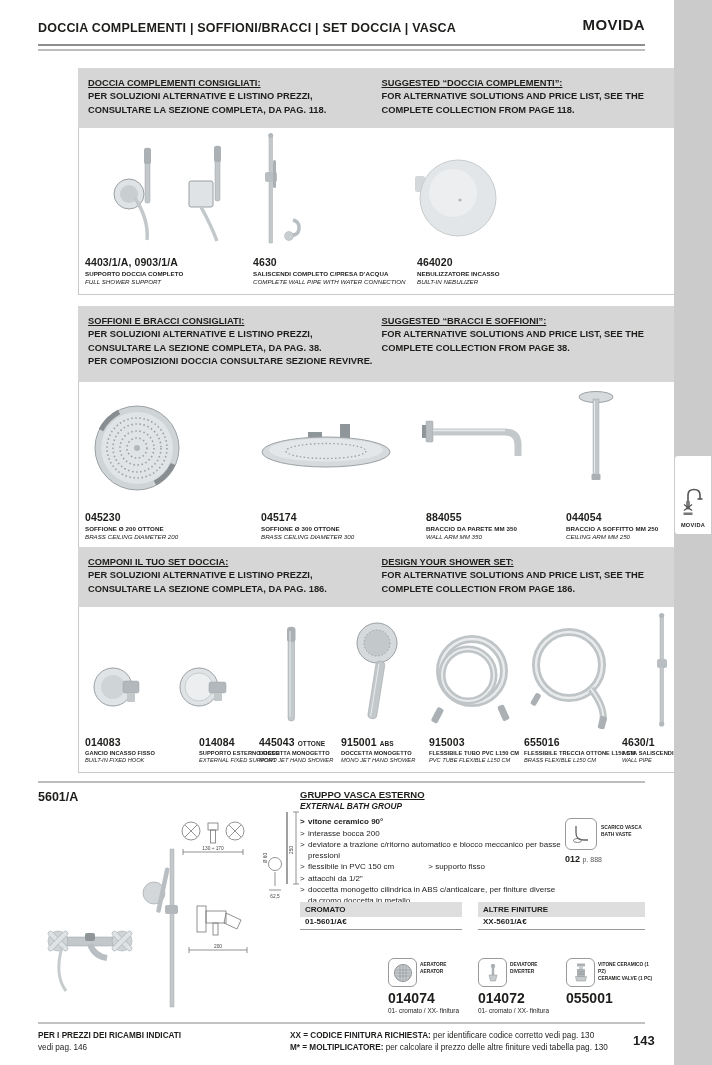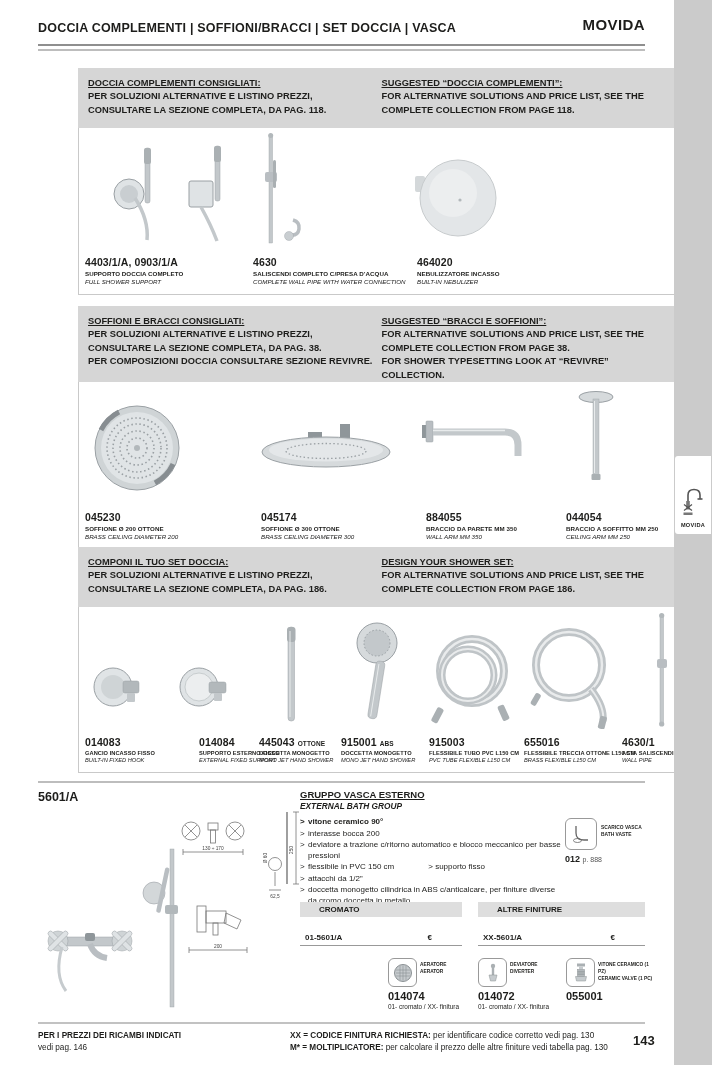--- a/index.html
+++ b/index.html
@@ -40,27 +40,27 @@
   .feat::before{content:">";position:absolute;left:0;top:0;}
   .feat.b{font-weight:bold;}
   .feat .f2{margin-left:34px;}
   .feat .f2::before{content:">\00a0 ";}
   .waste{position:absolute;left:565px;top:818px;display:flex;gap:4px;}
   .waste-ic{width:30px;height:30px;border:1px solid #999;border-radius:6px;display:flex;align-items:center;justify-content:center;background:#fff;}
   .waste-lbl{font-size:4.9px;font-weight:bold;line-height:1.5;padding-top:6px;}
   .waste-code{position:absolute;left:565px;top:854px;font-size:9px;font-weight:bold;}
   .waste-code .pg{font-size:7px;font-weight:normal;color:#555;}
   .ptable{position:absolute;top:902px;}
-  .phead{background:#dedede;font-size:8px;font-weight:bold;padding:3px 19px;}
-  .prow{display:flex;justify-content:space-between;font-size:8px;font-weight:bold;padding:16px 30px 3px 5px;border-bottom:1px solid #999;}
+  .phead{background:#dedede;font-size:8px;font-weight:bold;padding:3px 5px;}
+  .prow{display:flex;font-size:8px;font-weight:bold;padding:0 30px 3px 5px;border-bottom:1px solid #999;}
   .spare{position:absolute;top:958px;width:88px;}
   .spare-top{display:flex;gap:3px;}
   .spare-ic{width:27px;height:27px;border:1px solid #999;border-radius:6px;display:flex;align-items:center;justify-content:center;background:#fff;flex:0 0 auto;}
   .spare-lbl{font-size:4.8px;font-weight:bold;line-height:1.45;padding-top:4px;}
-  .spare-code{font-size:11px;font-weight:bold;margin-top:3px;}
+  .spare-code{font-size:14px;font-weight:bold;margin-top:3px;}
   .spare-fin{font-size:6.4px;margin-top:1px;}
   
   .f-rule{position:absolute;left:38px;top:1022px;width:607px;height:2px;background:#c2c2c2;}
   .f-left{position:absolute;left:38px;top:1030px;font-size:8.2px;line-height:1.45;}
   .f-left .l1{font-weight:bold;}
   .f-notes{position:absolute;left:290px;top:1030px;font-size:8.2px;line-height:1.45;}
   .f-notes b{font-weight:bold;}
   .f-page{position:absolute;left:633px;top:1033px;font-size:13px;font-weight:bold;}
   svg{display:block;}
 </style>
@@ -136,21 +136,20 @@
   <div class="sec" style="top:306px;">
     <div class="sec-head" style="height:76px;">
       <div class="col">
         <div class="sh-t">SOFFIONI E BRACCI CONSIGLIATI:</div>
         <div class="sh-b">PER SOLUZIONI ALTERNATIVE E LISTINO PREZZI, CONSULTARE LA SEZIONE COMPLETA, DA PAG. 38.</div>
         <div class="sh-b">PER COMPOSIZIONI DOCCIA CONSULTARE SEZIONE REVIVRE.</div>
       </div>
       <div class="col">
         <div class="sh-t">SUGGESTED “BRACCI E SOFFIONI”:</div>
         <div class="sh-b">FOR ALTERNATIVE SOLUTIONS AND PRICE LIST, SEE THE COMPLETE COLLECTION FROM PAGE 38.</div>
-        <div class="sh-b">FOR SHOWER TYPESETTING LOOK AT “REVIVRE” COLLECTION.</div>
       </div>
     </div>
     <div class="sec-body" style="height:168px;">
 
       <svg class="img" style="left:12px;top:20px;" width="92" height="92" viewBox="0 0 92 92">
         <circle cx="46" cy="46" r="42" fill="#cfd4d6" stroke="#9aa0a4"></circle>
         <path d="M10,28 A42,42 0 0,1 28,10" stroke="#878d91" stroke-width="5" fill="none"></path>
         <path d="M82,62 A42,42 0 0,1 64,81" stroke="#878d91" stroke-width="5" fill="none"></path>
         <circle cx="46" cy="46" r="36" fill="#e0e4e6"></circle>
         <circle cx="46" cy="46" r="10" fill="none" stroke="#9aa0a4" stroke-width="1.6" stroke-dasharray="1.5 2.6"></circle>

